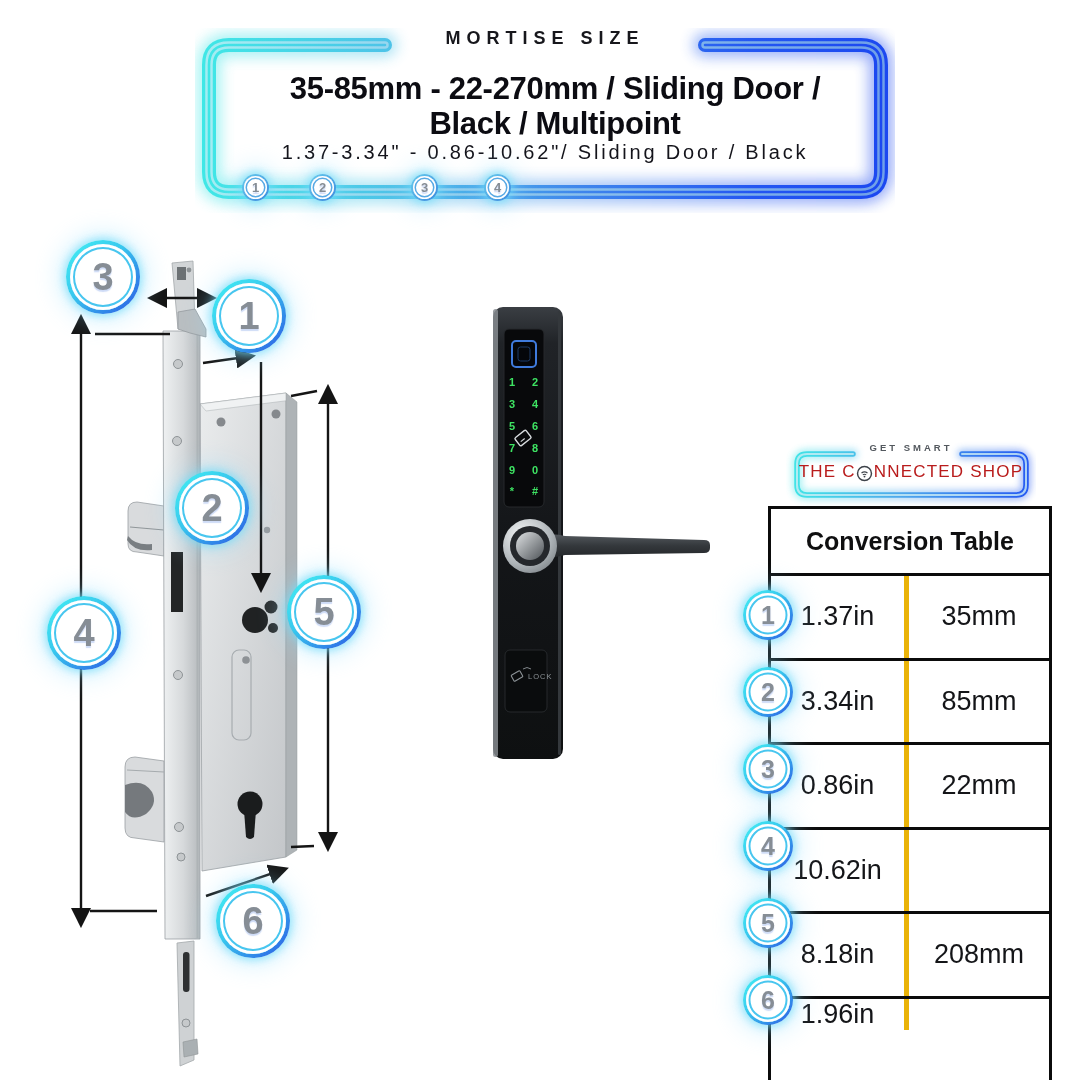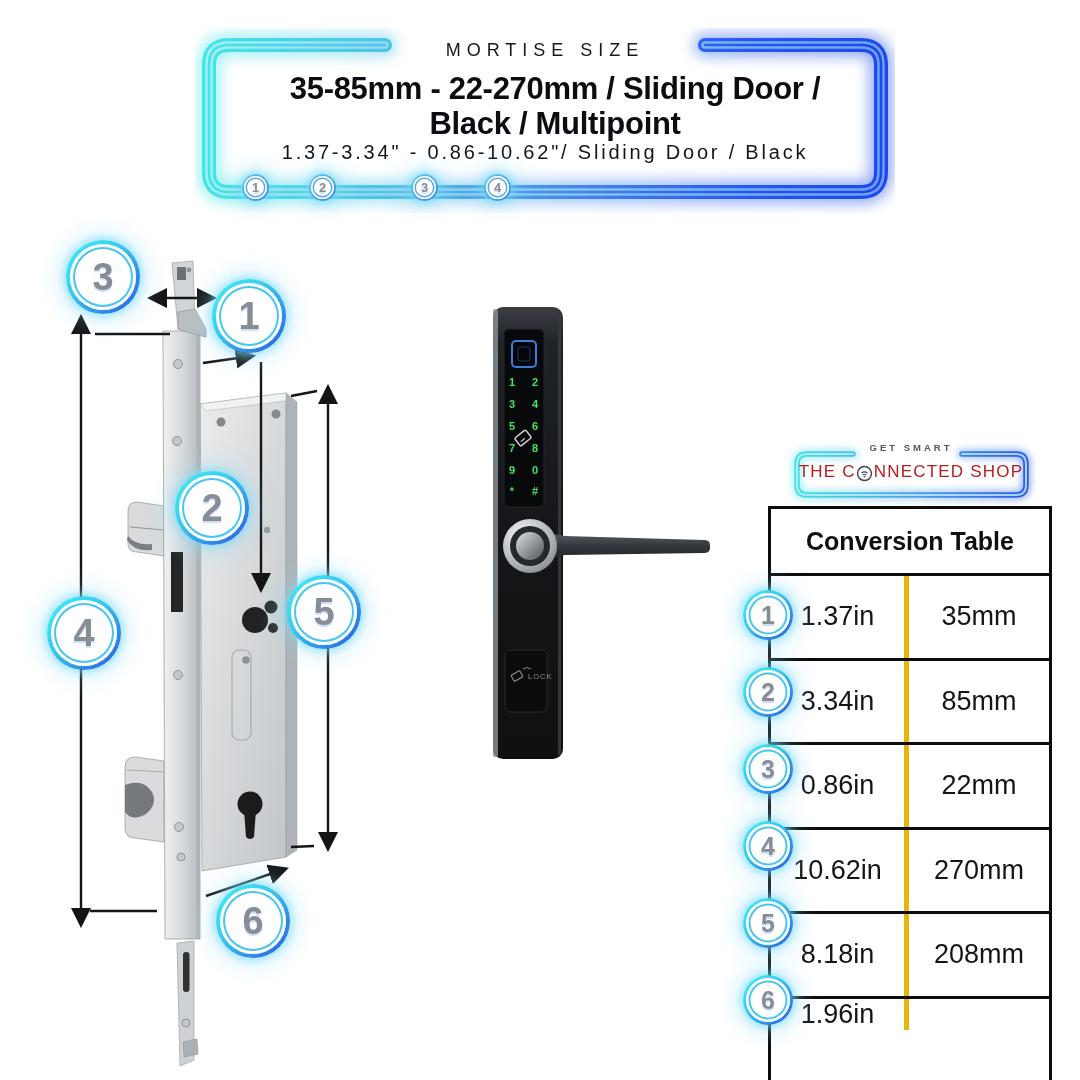--- a/index.html
+++ b/index.html
@@ -6,22 +6,22 @@
   .canvas{
     position:relative;width:1080px;height:1080px;background:#ffffff;overflow:hidden;
     font-family:"Liberation Sans","DejaVu Sans",sans-serif;
   }
   .abs{position:absolute;}
 
   
   .header{position:absolute;left:195px;top:28px;width:700px;height:185px;}
   .header svg.frame{position:absolute;left:0;top:0;}
   .eyebrow{
-    position:absolute;top:12px;left:0;width:100%;text-align:center;
-    font-size:18px;font-weight:400;letter-spacing:6px;color:#17171c;
+    position:absolute;top:0;left:0;width:100%;text-align:center;
+    font-size:18px;font-weight:700;letter-spacing:6px;color:#17171c;
   }
   .title{
     position:absolute;top:43px;left:0;width:100%;text-align:center;
     font-size:31px;line-height:35px;font-weight:700;color:#0c0c12;letter-spacing:-0.3px;padding-left:10px;
   }
   .subtitle{
     position:absolute;top:113px;left:0;width:100%;text-align:center;
     font-size:20px;letter-spacing:2.8px;color:#14141b;
   }
 
@@ -361,21 +361,20 @@
     <div class="conv-row">
       <div class="cell cell-in">3.34in</div>
       <div class="cell cell-mm">85mm</div>
     </div>
     <div class="conv-row">
       <div class="cell cell-in">0.86in</div>
       <div class="cell cell-mm">22mm</div>
     </div>
     <div class="conv-row">
       <div class="cell cell-in">10.62in</div>
-      <div class="cell cell-mm">270mm</div>
     </div>
     <div class="conv-row">
       <div class="cell cell-in">8.18in</div>
       <div class="cell cell-mm">208mm</div>
     </div>
     <div class="conv-row">
       <div class="cell cell-in">1.96in</div>
     </div>
   </div>
 

